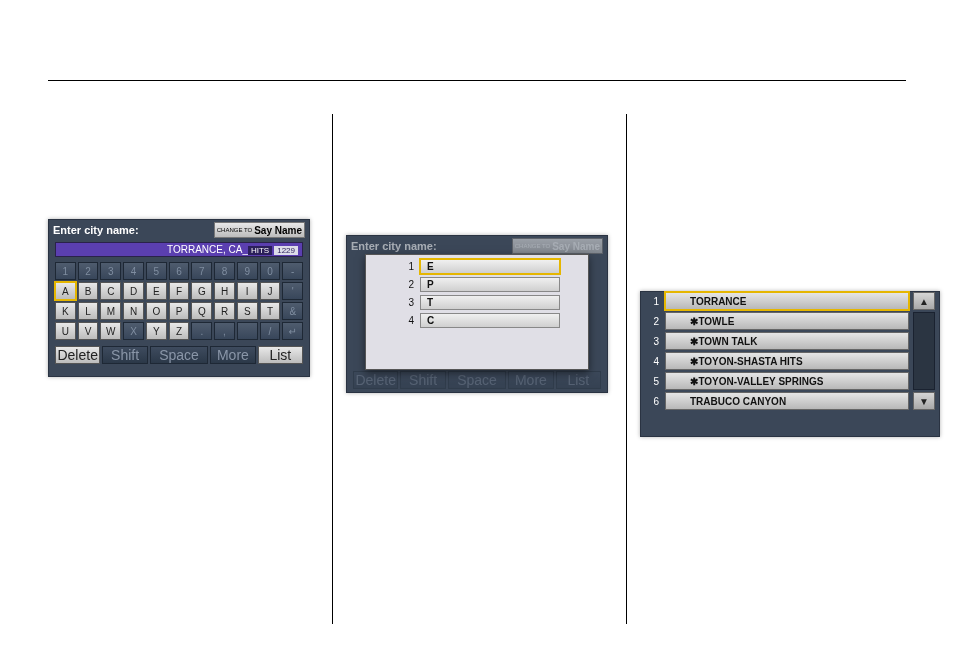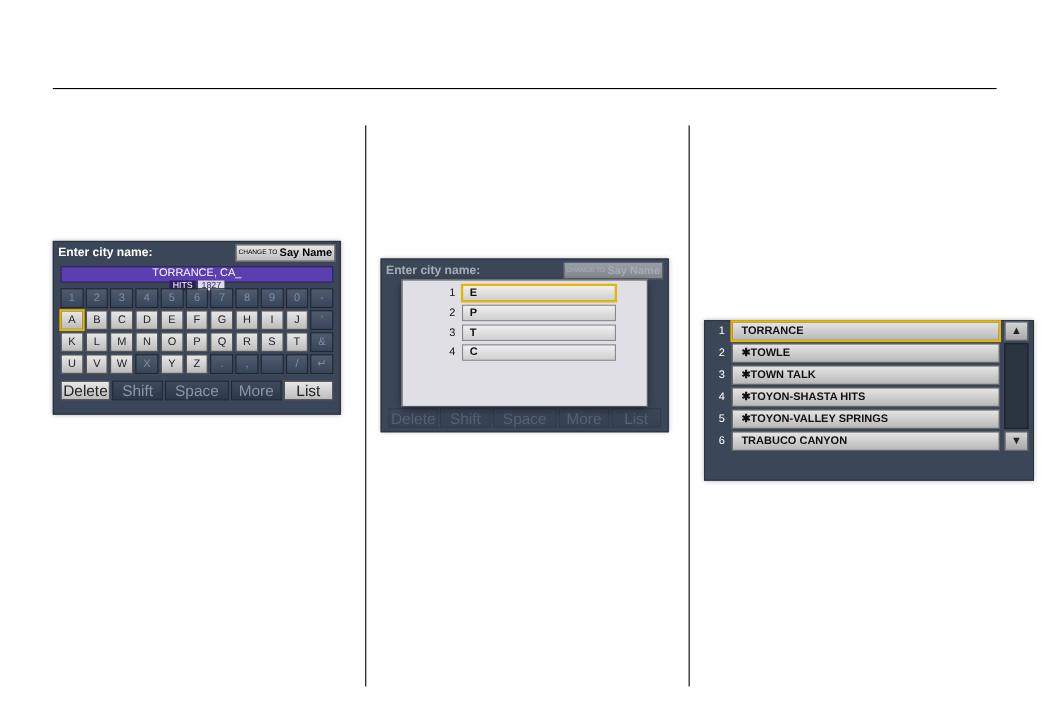--- a/index.html
+++ b/index.html
@@ -14,22 +14,22 @@
   .screen1 { position: absolute; left: 48px; top: 195px; width: 262px; height: 158px;
              background: #3b4758; border: 1px solid #2a3342; box-shadow: 0 0 4px rgba(0,0,0,.3);}
   .s1-header { display: flex; align-items: center; justify-content: space-between;
                height: 20px; padding: 2px 4px; }
   .s1-title { color: #fff; font-size: 11px; font-weight: bold; }
   .saybtn { display: flex; align-items: center; height: 16px; background: linear-gradient(#e8e8e8,#bcbcbc);
             border: 1px solid #777; font-size: 9px; padding: 0 2px; gap: 2px; }
   .saybtn .small { font-size: 6px; line-height: 6px; text-align: center; }
   .saybtn .big { font-size: 10px; font-weight: bold; }
   .s1-input { margin: 2px 6px; height: 15px; background: #5b3fb0; color: #fff; font-size: 10px;
-              display: flex; align-items: center; justify-content: space-between; padding: 0 4px;
-              border: 1px solid #2a224a; flex-direction: column;}
+              display: flex; align-items: center; justify-content: flex-end; padding: 0 4px;
+              border: 1px solid #2a224a;}
   .s1-input .hits { background:#2b1f5a; color:#fff; font-size:8px; padding:0 3px; }
   .s1-input .count { background:#dcdce8; color:#2b1f5a; font-size:8px; padding:0 3px; margin-left:2px;}
   .kb { padding: 3px 6px; display: flex; flex-direction: column; gap: 2px; }
   .kb-row { display: flex; gap: 2px; }
   .key { width: 22px; height: 18px; background: linear-gradient(#4f5c6e,#38465a);
          border: 1px solid #1e2835; color:#7f8da0; font-size: 10px; display:flex;
          align-items:center; justify-content:center; }
   .key.active { background: linear-gradient(#e8e8e8,#bcbcbc); color:#222; border:1px solid #555;}
   .key.hl { outline: 2px solid #e5b600; outline-offset:-1px; }
   .s1-bottom { display:flex; height:20px; margin:3px 6px 0 6px; gap:2px;}
@@ -59,21 +59,21 @@
   
   .screen3 { position: absolute; left: 640px; top: 267px; width: 300px; height: 146px;
              background: #3b4758; border: 1px solid #2a3342; box-shadow: 0 0 4px rgba(0,0,0,.3);}
   .s3-title { color:#fff; font-size:11px; font-weight:bold; height:20px; padding:3px 6px;}
   .s3-body { padding:0 4px 4px 4px; display:flex; gap:4px; }
   .s3-list { flex:1; display:flex; flex-direction:column; gap:2px;}
   .s3-row { height:18px; display:flex; align-items:center; gap:6px;}
   .s3-row .num { width:14px; text-align:right; color:#fff; font-size:10px;}
   .s3-row .item { flex:1; height:18px; background:linear-gradient(#e5e5e5,#b8b8b8);
                   border:1px solid #666; font-size:10px; font-weight:bold; color:#111;
-                  display:flex; align-items:center; padding-left:8px;}
+                  display:flex; align-items:center; padding-left:24px;}
   .s3-row.hl .item { outline:2px solid #e5b600; outline-offset:-1px;}
   .s3-scroll { width:22px; display:flex; flex-direction:column; gap:2px;}
   .s3-scroll .arrow { height:18px; border:1px solid #666; background:linear-gradient(#d5d5d5,#a8a8a8);
                       display:flex; align-items:center; justify-content:center; font-size:10px; color:#222;}
   .s3-scroll .track { flex:1; background:#2b3542; border:1px solid #1a2230;}
 </style>
 </head>
 <body>
 
 <div class="page">
@@ -85,21 +85,21 @@
     <div class="s1-header">
       <div class="s1-title">Enter city name:</div>
       <div class="saybtn">
         <div class="small">CHANGE TO</div>
         <div class="big">Say Name</div>
       </div>
     </div>
     <div class="s1-input">
       <span>TORRANCE, CA_</span>
       <span>
-        <span class="hits">HITS</span><span class="count">1827</span>
+        <span class="hits">HITS</span><span class="count">1229</span>
       </span>
     </div>
     <div class="kb">
       <div class="kb-row" id="kb-num">
           <div class="key">1</div>
           <div class="key">2</div>
           <div class="key">3</div>
           <div class="key">4</div>
           <div class="key">5</div>
           <div class="key">6</div>

